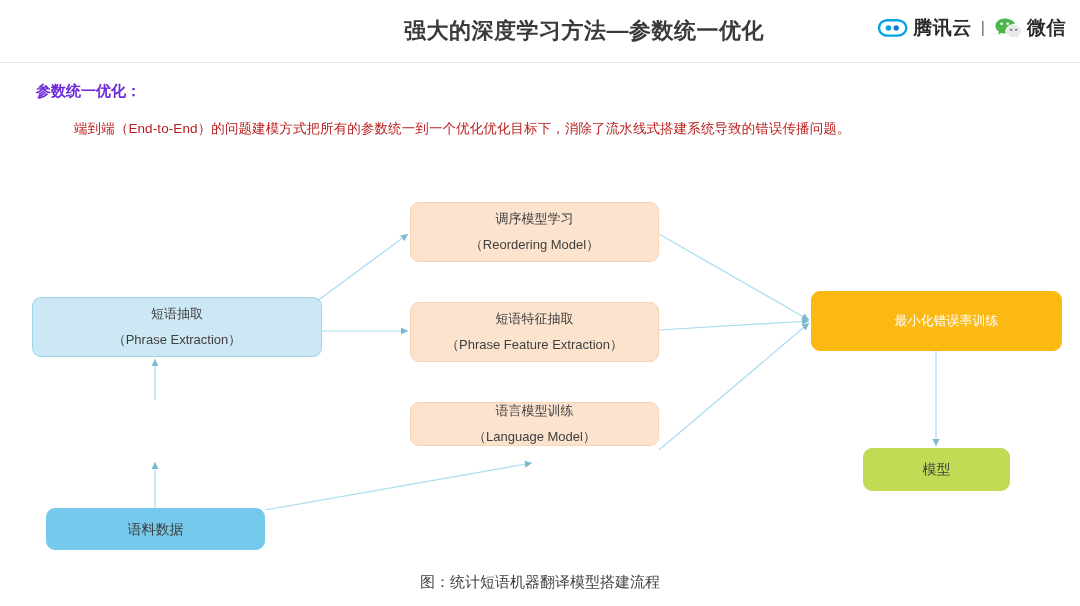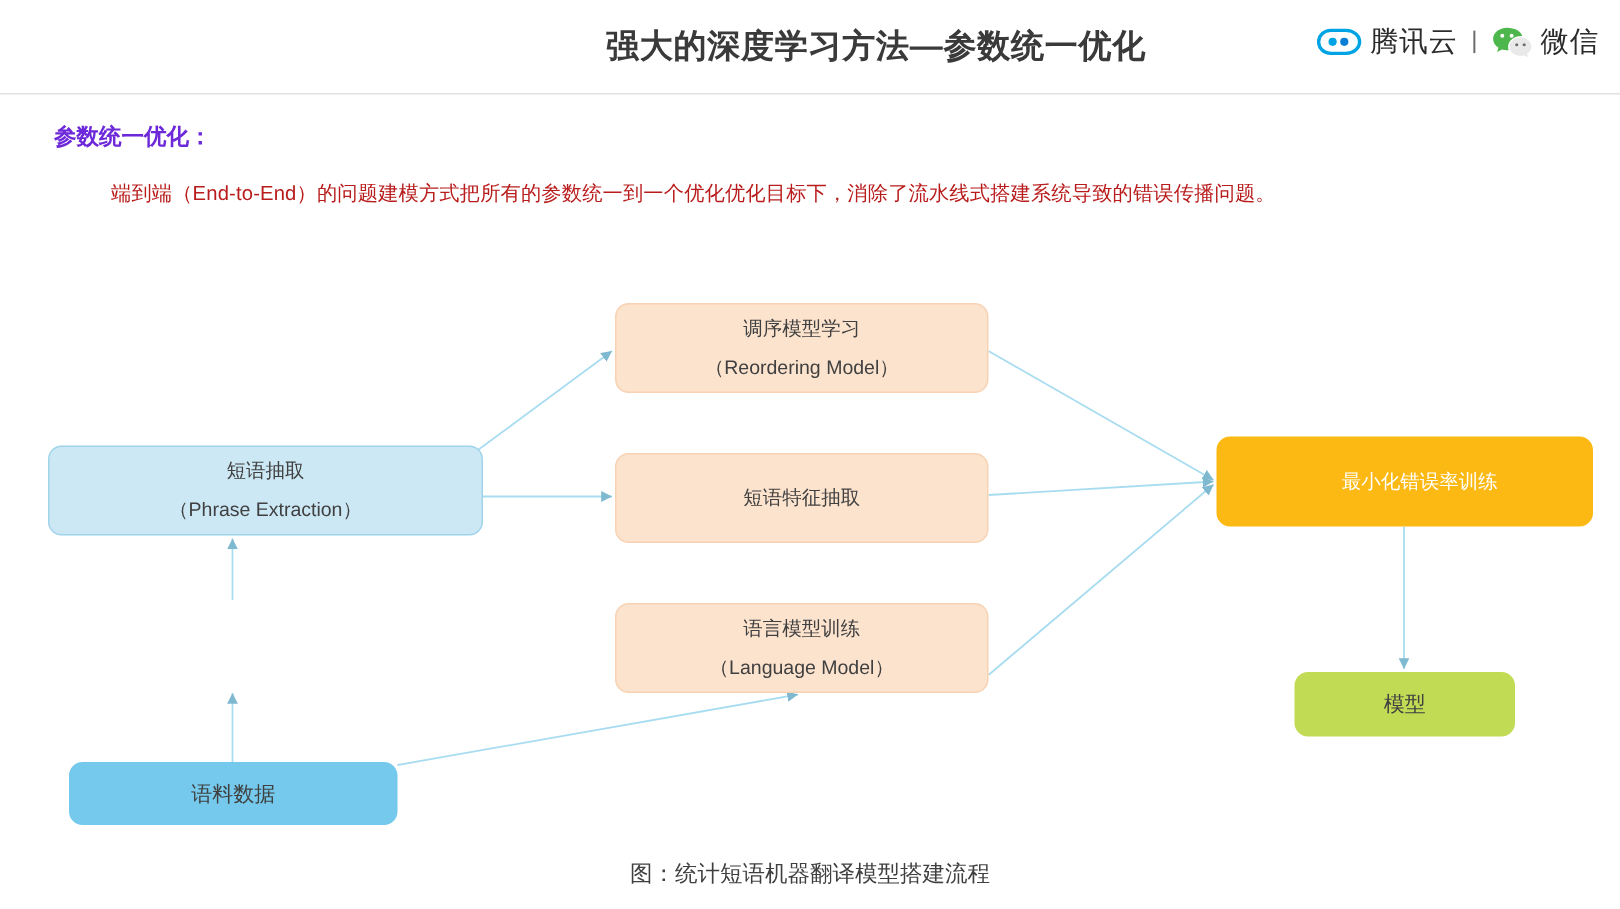--- a/index.html
+++ b/index.html
@@ -43,21 +43,21 @@
     align-items: center;
     height: 32px;
   }
   .brand-cloud-icon {
     width: 30px; height: 24px;
     margin-right: 5px;
     display: block;
   }
   .brand-name {
     font-size: 19px;
-    font-weight: normal;
+    font-weight: bold;
     color: #2b2b2b;
     letter-spacing: 0.5px;
   }
   .brand-sep {
     font-size: 16px;
     color: #6c6c6c;
     margin: 0 9px 0 9px;
   }
   .brand-wechat-icon {
     width: 28px; height: 24px;
@@ -118,21 +118,21 @@
     color: #ffffff;
   }
   .node.single .cn {
     font-size: 14px;
   }
 
   
   #node-phrase-extraction { left: 32px;  top: 147px; width: 290px; height: 60px; }
   #node-reordering        { left: 410px; top: 52px;  width: 249px; height: 60px; }
   #node-phrase-feature    { left: 410px; top: 152px; width: 249px; height: 60px; }
-  #node-language-model    { left: 410px; top: 252px; width: 249px; height: 60px; }
+  #node-language-model    { left: 410px; top: 252px; width: 249px; height: 44px; }
   #node-word-alignment    { left: 28px;  top: 250px; width: 254px; height: 60px; }
   #node-corpus            { left: 46px;  top: 358px; width: 219px; height: 42px; }
   #node-mert              { left: 811px; top: 141px; width: 251px; height: 60px; }
   #node-model             { left: 863px; top: 298px; width: 147px; height: 43px; }
 
   
   .caption {
     position: absolute;
     left: 0; top: 573px;
     width: 1080px;
@@ -209,20 +209,21 @@
     <span class="en">（Phrase Extraction）</span>
   </div>
 
   <div class="node" id="node-reordering" style="background:#FCE3CE;border:1px solid #F7D3B4;">
     <span class="cn">调序模型学习</span>
     <span class="en">（Reordering Model）</span>
   </div>
 
   <div class="node" id="node-phrase-feature" style="background:#FCE3CE;border:1px solid #F7D3B4;">
     <span class="cn">短语特征抽取</span>
+    <span class="en">（Phrase Feature Extraction）</span>
   </div>
 
   <div class="node" id="node-language-model" style="background:#FCE3CE;border:1px solid #F7D3B4;">
     <span class="cn">语言模型训练</span>
     <span class="en">（Language Model）</span>
   </div>
 
 
   <div class="node single" id="node-corpus" style="background:#74C9EC;border:1px solid #74C9EC;">
     <span class="cn">语料数据</span>

